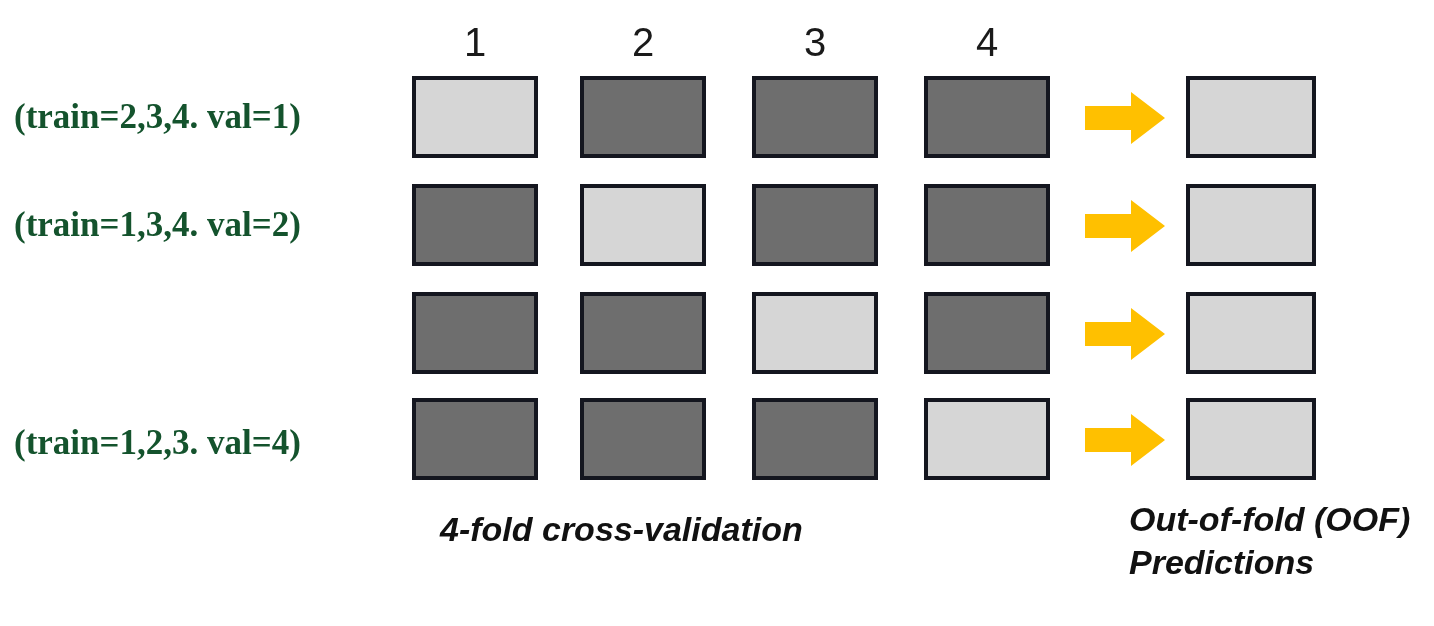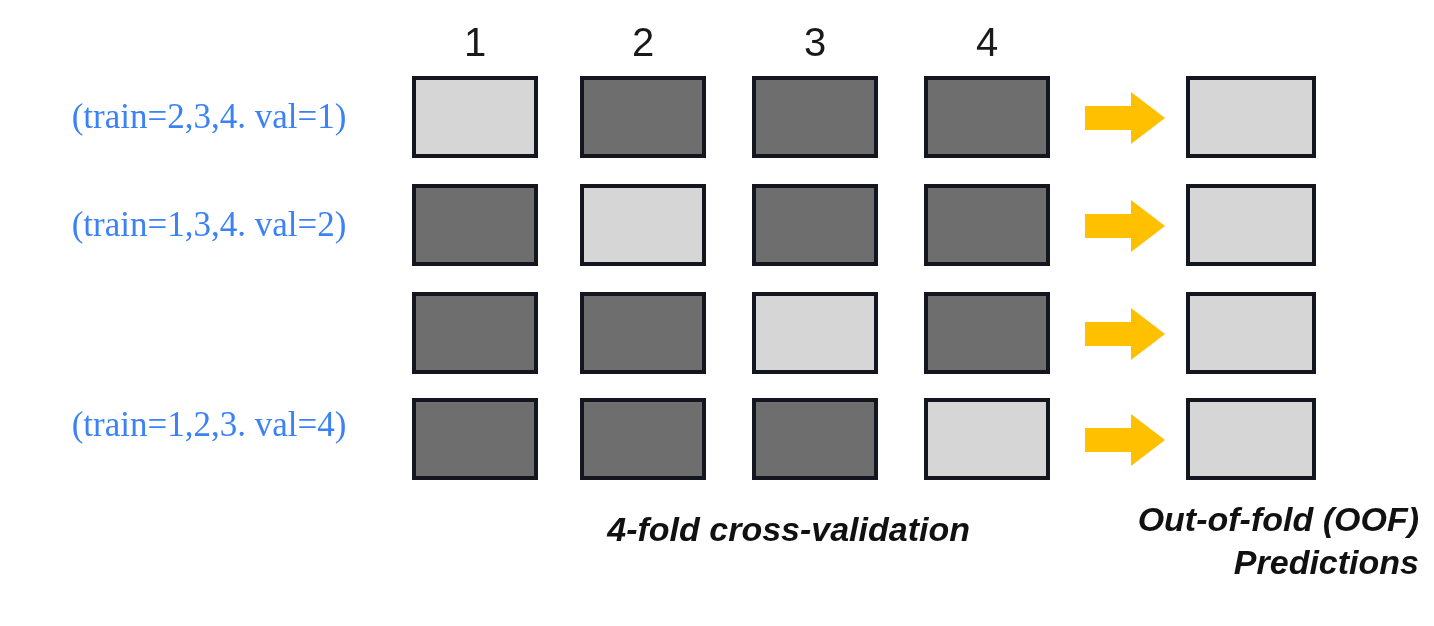--- a/index.html
+++ b/index.html
@@ -27,25 +27,25 @@
     color: #1a1a1a;
     line-height: 48px;
     top: 18px;
   }
 
   
   .row-label {
     position: absolute;
     left: 14px;
     width: 390px;
-    text-align: center;
+    text-align: left;
     font-family: "Liberation Serif", serif;
     font-size: 35px;
-    font-weight: 400;
-    color: #3b82f6;
+    font-weight: 700;
+    color: #14532d;
     line-height: 82px;
     white-space: nowrap;
   }
 
   
   .cell {
     position: absolute;
     width: 126px;
     height: 82px;
     box-sizing: border-box;
@@ -77,21 +77,21 @@
 
   
   .caption {
     position: absolute;
     font-family: "Liberation Sans", sans-serif;
     font-style: italic;
     font-weight: 700;
     font-size: 34px;
     color: #111111;
     line-height: 43px;
-    text-align: right;
+    text-align: left;
   }
   #cv-caption {
     left: 440px;
     width: 530px;
     top: 508px;
   }
   #oof-caption {
     left: 1129px;
     width: 290px;
     top: 498px;
@@ -135,21 +135,21 @@
   <div class="cell train" style="left:580px; top:292px"></div>
   <div class="cell val" style="left:752px; top:292px"></div>
   <div class="cell train" style="left:924px; top:292px"></div>
   <div class="arrow" style="top:306px">
     <svg viewBox="0 0 80 56" xmlns="http://www.w3.org/2000/svg">
       <polygon points="0,16 46,16 46,2 80,28 46,54 46,40 0,40" fill="#ffc000"></polygon>
     </svg>
   </div>
   <div class="oof-cell" style="top:292px"></div>
 
-  <div class="row-label" style="top:384px">(train=1,2,3. val=4)</div>
+  <div class="row-label" style="top:402px">(train=1,2,3. val=4)</div>
   <div class="cell train" style="left:412px; top:398px"></div>
   <div class="cell train" style="left:580px; top:398px"></div>
   <div class="cell train" style="left:752px; top:398px"></div>
   <div class="cell val" style="left:924px; top:398px"></div>
   <div class="arrow" style="top:412px">
     <svg viewBox="0 0 80 56" xmlns="http://www.w3.org/2000/svg">
       <polygon points="0,16 46,16 46,2 80,28 46,54 46,40 0,40" fill="#ffc000"></polygon>
     </svg>
   </div>
   <div class="oof-cell" style="top:398px"></div>

